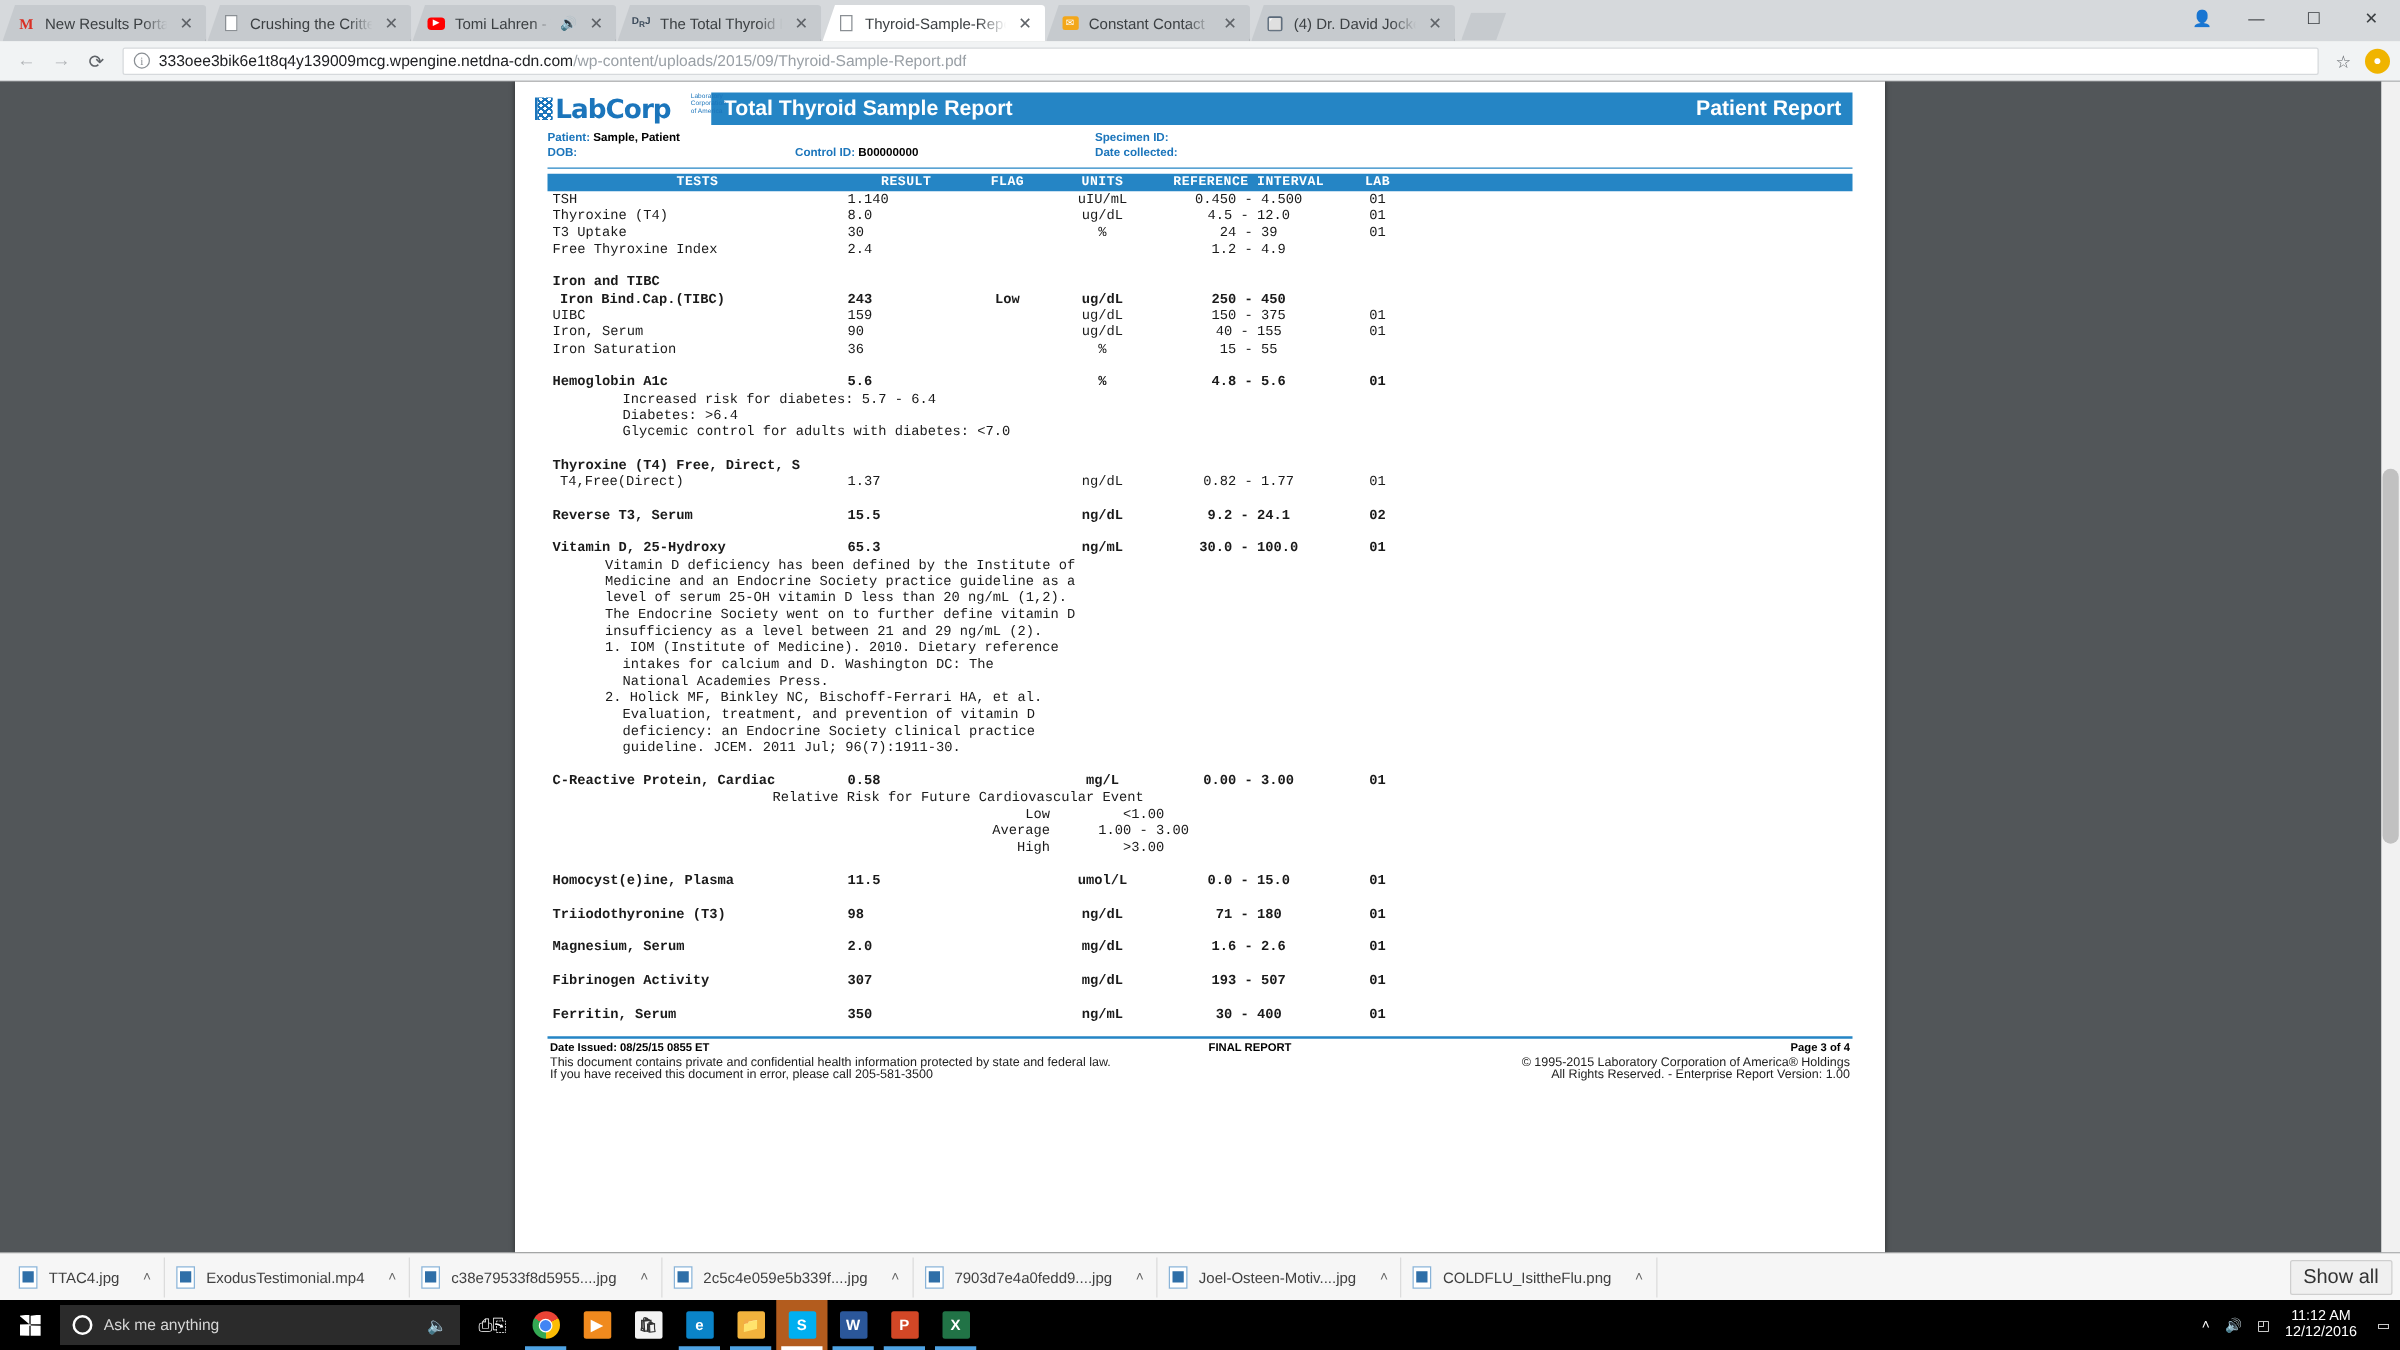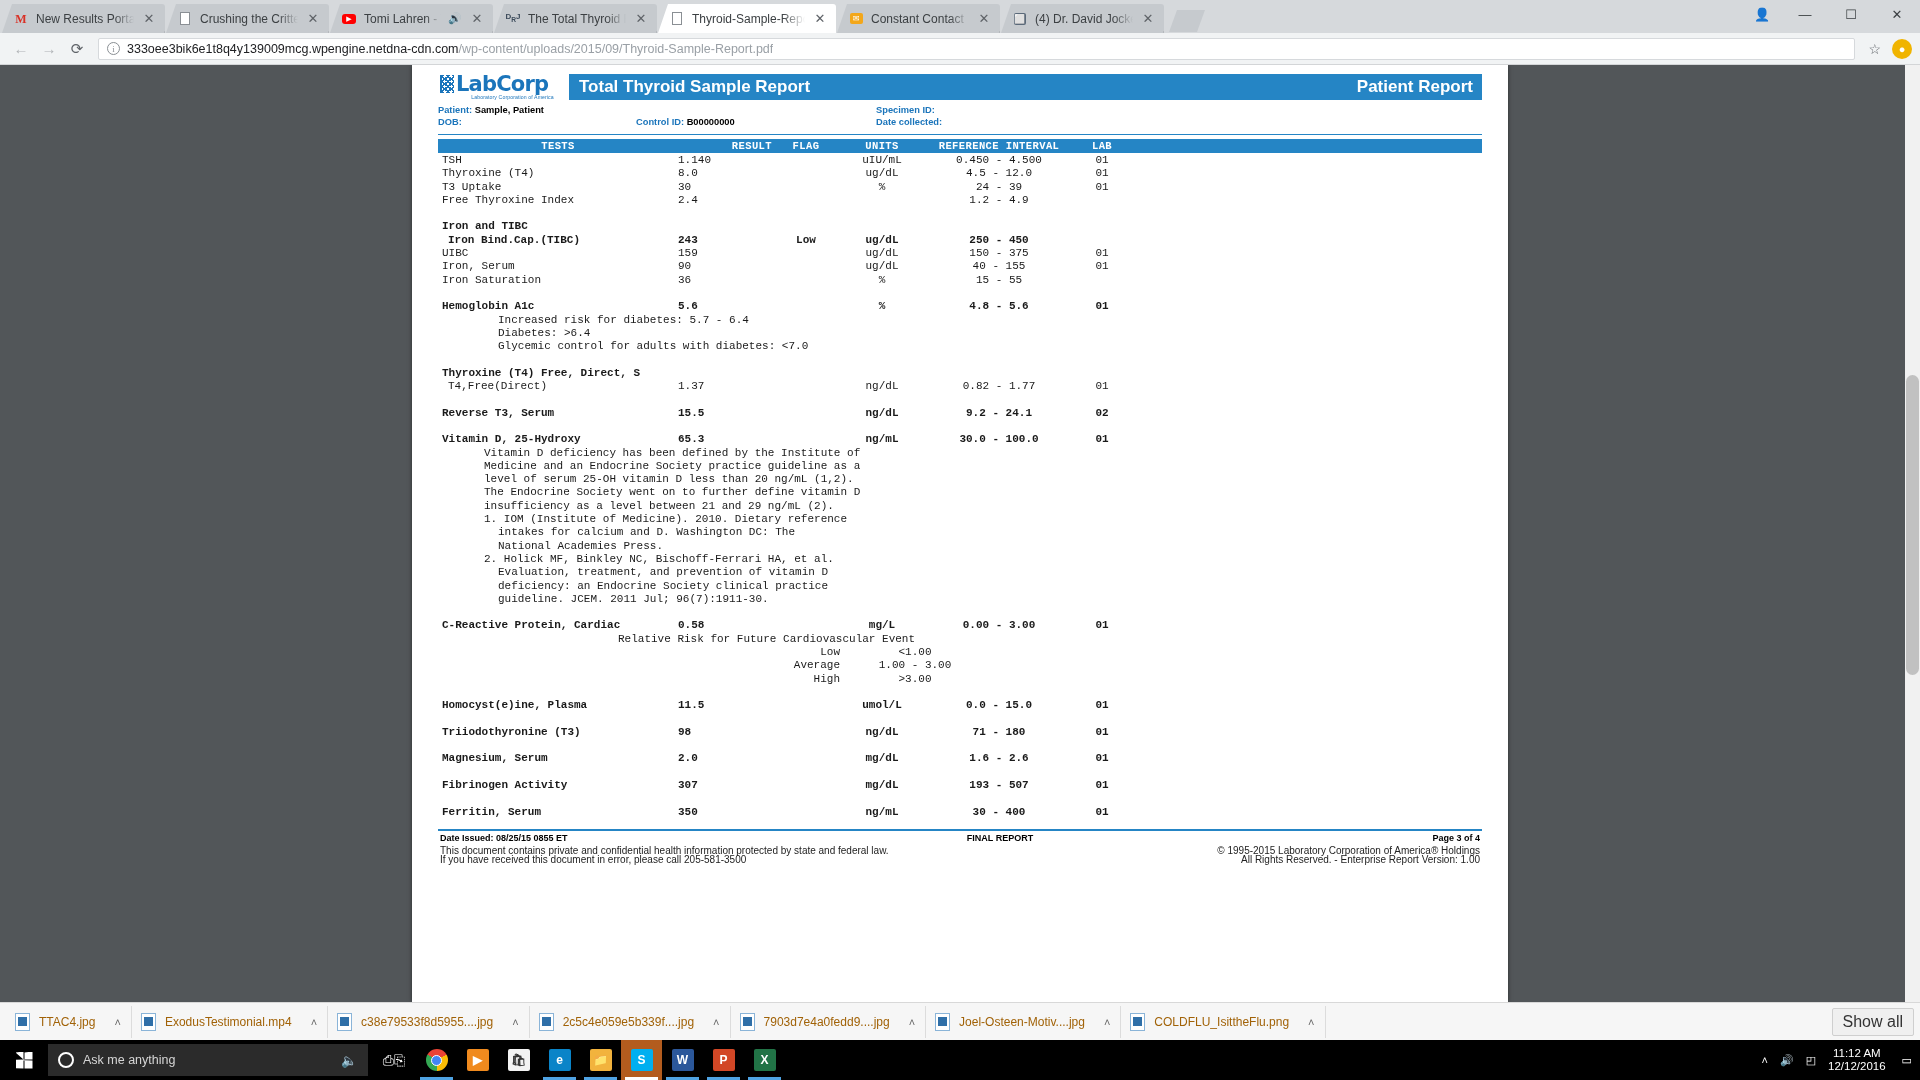--- a/index.html
+++ b/index.html
@@ -97,21 +97,21 @@
   }
   .pdf-thumb {
     position: absolute; right: 1px; top: 310px; width: 13px; height: 300px;
     background: #c1c1c1; border-radius: 7px;
   }
 
   
   .rpt-head { display: flex; align-items: stretch; height: 26px; }
   .logo {
     width: 131px; flex: none; position: relative; display: flex;
-    flex-direction: column; justify-content: center; padding-left: 2px; text-align: center;
+    flex-direction: row; justify-content: center; padding-left: 2px;
   }
   .logo-main { display: flex; align-items: center; gap: 2px; }
   .logo-dna {
     width: 14px; height: 18px; flex: none;
     background:
       repeating-linear-gradient(-38deg, #1b75bb 0 1.6px, transparent 1.6px 4px),
       repeating-linear-gradient(38deg, #1b75bb 0 1.6px, transparent 1.6px 4px);
     border-left: 2px solid #1b75bb;
   }
   .logo-text {
@@ -185,21 +185,21 @@
     padding: 0 10px 0 9px; border-right: 1px solid #dcdcdc; min-width: 0;
   }
   .dl-icon {
     width: 15px; height: 18px; flex: none; background: #fff;
     border: 1px solid #8ab4d8; position: relative;
     display: flex; align-items: center; justify-content: center;
   }
   .dl-icon::before {
     content: ""; width: 9px; height: 9px; background: #2f6fa8;
   }
-  .dl-name { font-size: 12px; color: #a16207; white-space: nowrap; }
+  .dl-name { font-size: 12px; color: #404040; white-space: nowrap; }
   .dl-caret { font-size: 11px; color: #666; margin-left: 10px; }
   .showall {
     margin-left: auto; font-size: 16px; color: #333; padding: 4px 10px;
     border: 1px solid #cfcfcf; background: #f0f0f0; border-radius: 2px;
   }
 
   
   .taskbar {
     height: 40px; background: #000; display: flex; align-items: center; flex: none;
     position: relative;
@@ -362,21 +362,21 @@
         <div class="idcol">
           <div style="text-align:left"><span class="lbl">Specimen ID:</span> <span class="val"></span></div>
           <div><span class="lbl">Date collected:</span> <span class="val"></span></div>
         </div>
       </div>
 
       <div class="hr-blue"></div>
 
       <div class="thead">
         <div class="c-test">TESTS</div>
-        <div class="c-res" style="text-align:right">RESULT</div>
+        <div class="c-res" style="text-align:center">RESULT</div>
         <div class="c-flag">FLAG</div>
         <div class="c-units">UNITS</div>
         <div class="c-ref">REFERENCE  INTERVAL</div>
         <div class="c-lab">LAB</div>
       </div>
 
       <div class="rows" id="rows-container">
           <div class="row">
             <div class="c-test">TSH</div>
             <div class="c-res">1.140</div>

